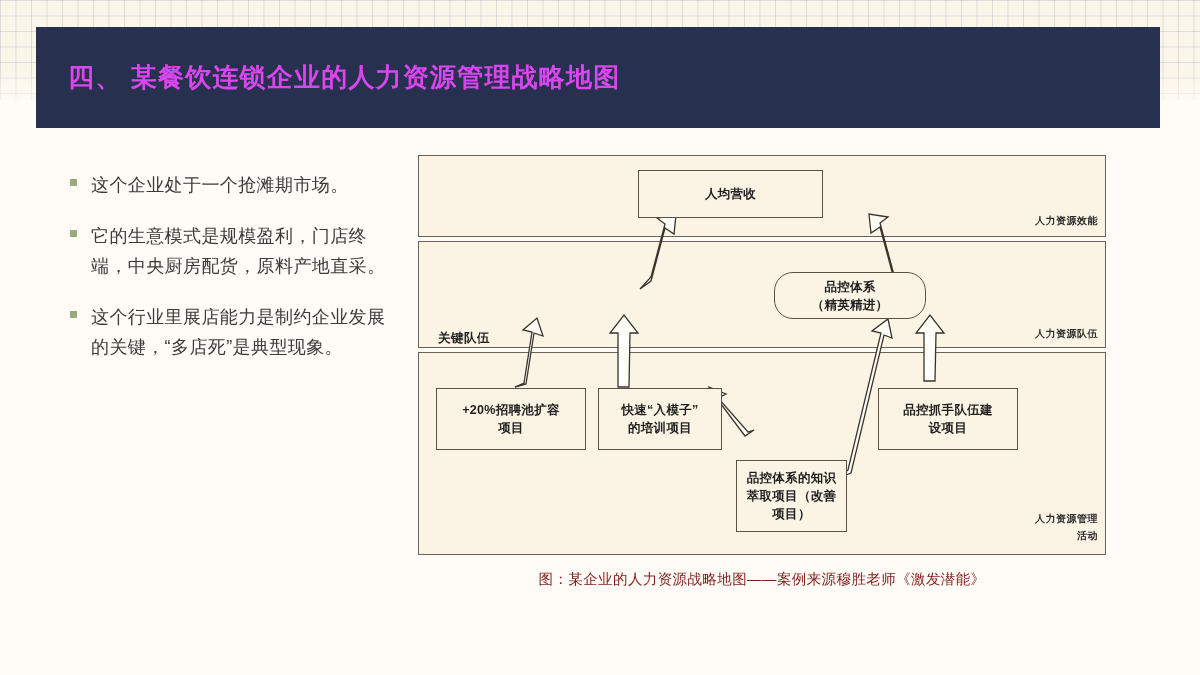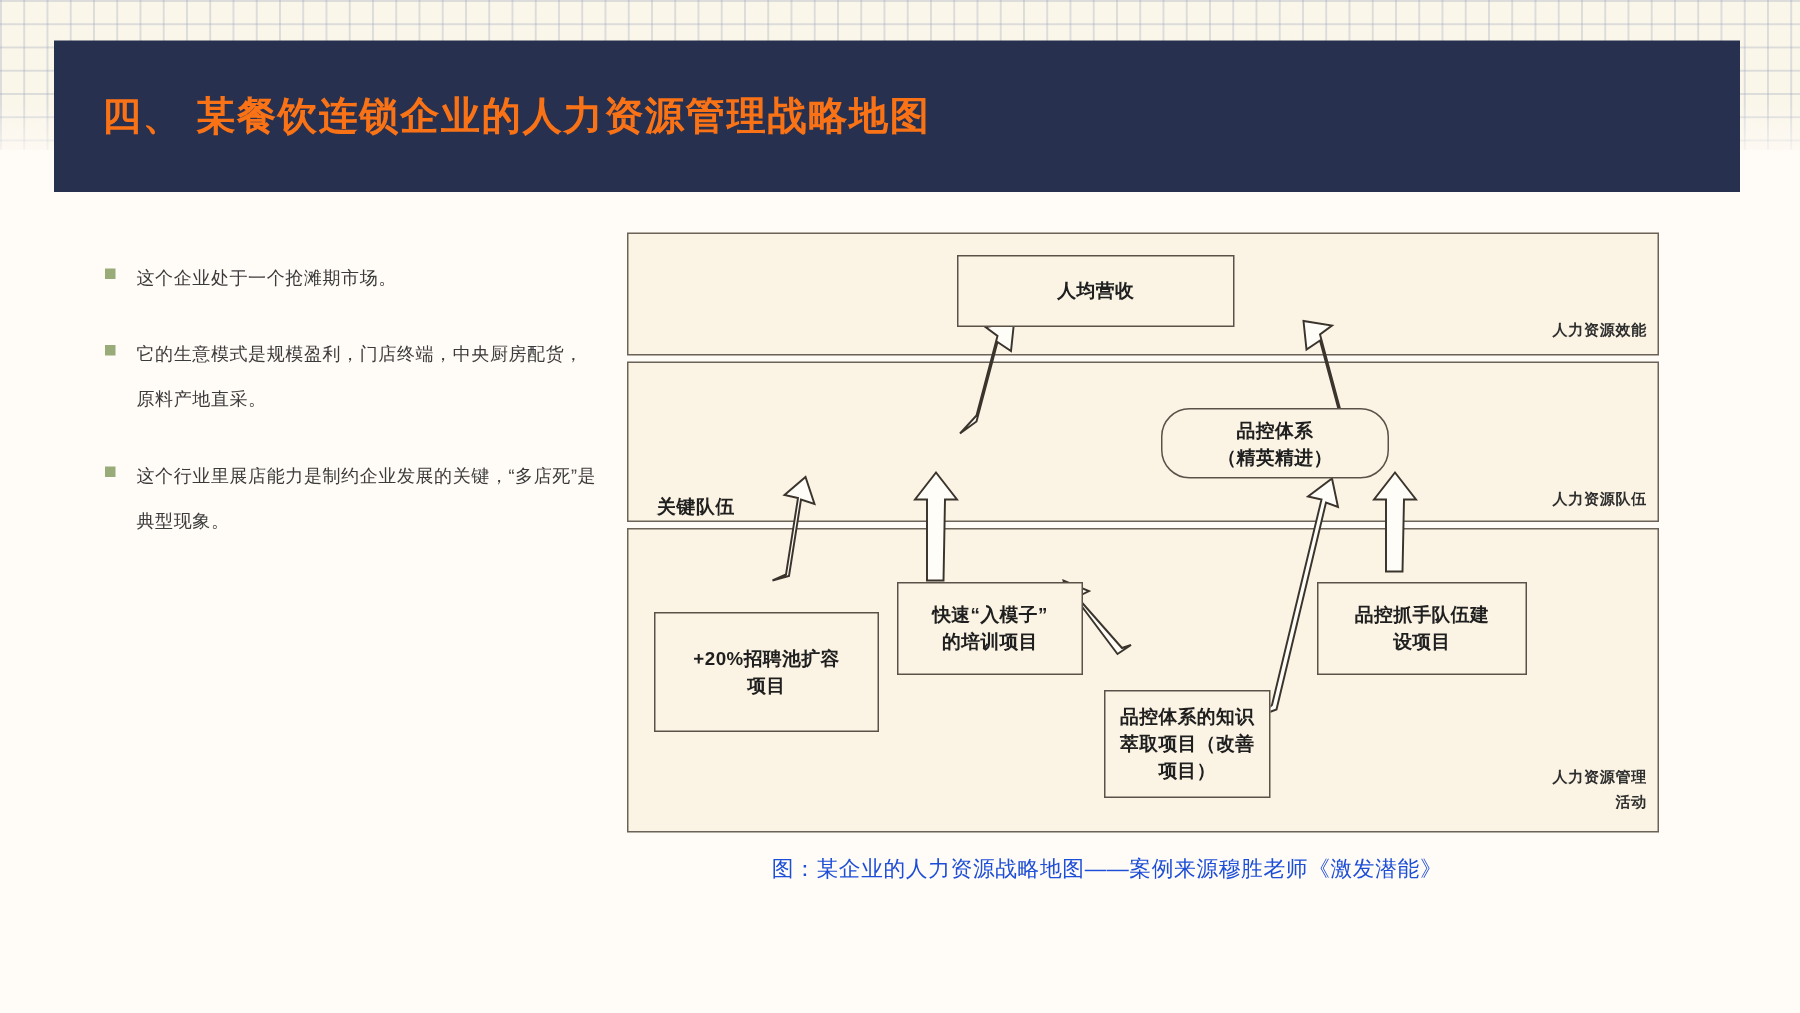--- a/index.html
+++ b/index.html
@@ -46,21 +46,21 @@
     left: 36px;
     top: 27px;
     width: 1124px;
     height: 101px;
     background: #28304f;
     z-index: 3;
     display: flex;
     align-items: center;
   }
   #page-title {
-    color: #f97316;
+    color: #d946ef;
     font-size: 26px;
     font-weight: bold;
     letter-spacing: 1.2px;
     margin-left: 32px;
     white-space: nowrap;
   }
 
   
   #bullet-list {
     position: absolute;
@@ -76,21 +76,21 @@
   }
   .bullet-marker {
     width: 7px;
     height: 7px;
     background: #9aab7a;
     margin-top: 9px;
     margin-right: 14px;
     flex: 0 0 auto;
   }
   .bullet-text {
-    font-size: 12px;
+    font-size: 18px;
     line-height: 30px;
     color: #3b3b3b;
     letter-spacing: 0.4px;
   }
 
   
   #diagram {
     position: absolute;
     left: 418px;
     top: 155px;
@@ -149,26 +149,26 @@
     position: absolute;
     left: 0; top: 0;
     width: 688px; height: 400px;
     z-index: 5;
     pointer-events: none;
   }
 
   
   #caption {
     position: absolute;
-    left: 394px;
+    left: 418px;
     top: 570px;
     width: 688px;
     text-align: center;
     font-size: 14.5px;
-    color: #1d4ed8;
+    color: #7f1d1d;
     letter-spacing: 0.4px;
     z-index: 4;
   }
 </style>
 </head>
 <body>
 
 <div id="grid-deco"></div>
 <div id="grid-deco-fade"></div>
 
@@ -221,21 +221,21 @@
   <div class="band-label" style="top:355px; white-space:pre-line;">人力资源管理
 活动</div>
 
   <div class="side-label" style="left:20px; top:131px;margin-top:44px;">关键队伍</div>
 
   <div class="node" style="left:220px; top:15px; width:185px; height:48px;">人均营收</div>
 
   <div class="node" style="left:356px; top:117px; width:152px; height:47px; white-space:pre-line;border-radius:19px;">品控体系
 （精英精进）</div>
 
-  <div class="node" style="left:18px;  top:233px; width:150px; height:80px; white-space:pre-line;margin-top:20px;">+20%招聘池扩容
+  <div class="node" style="left:18px;  top:233px; width:150px; height:62px; white-space:pre-line;">+20%招聘池扩容
 项目</div>
   <div class="node" style="left:180px; top:233px; width:124px; height:62px; white-space:pre-line;">快速“入模子”
 的培训项目</div>
   <div class="node" style="left:318px; top:305px; width:111px; height:72px; white-space:pre-line;">品控体系的知识
 萃取项目（改善
 项目）</div>
   <div class="node" style="left:460px; top:233px; width:140px; height:62px; white-space:pre-line;">品控抓手队伍建
 设项目</div>
 </div>
 

